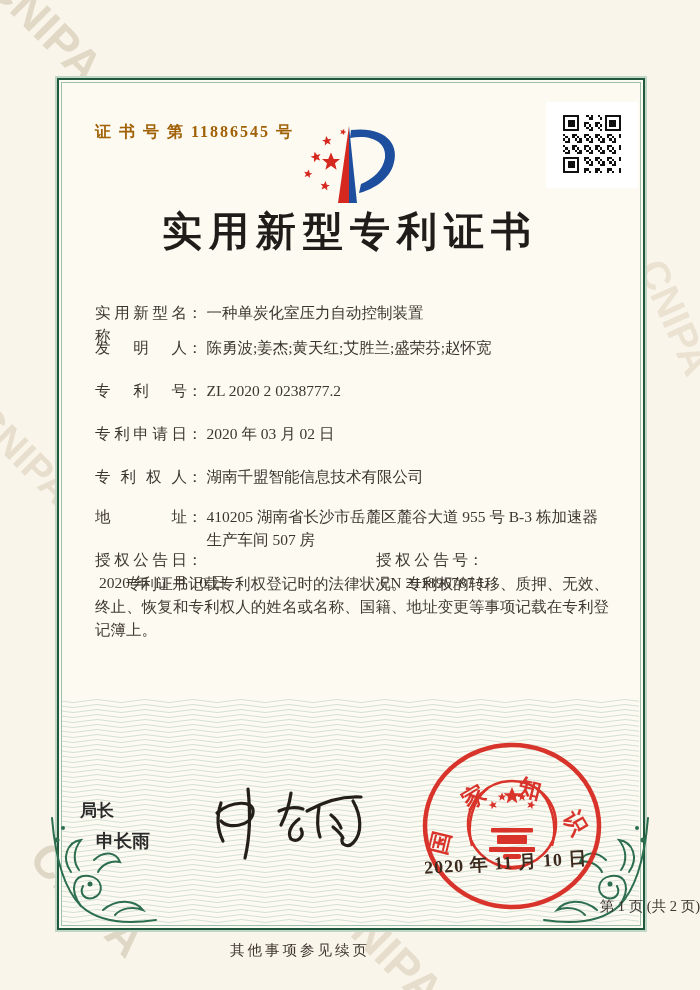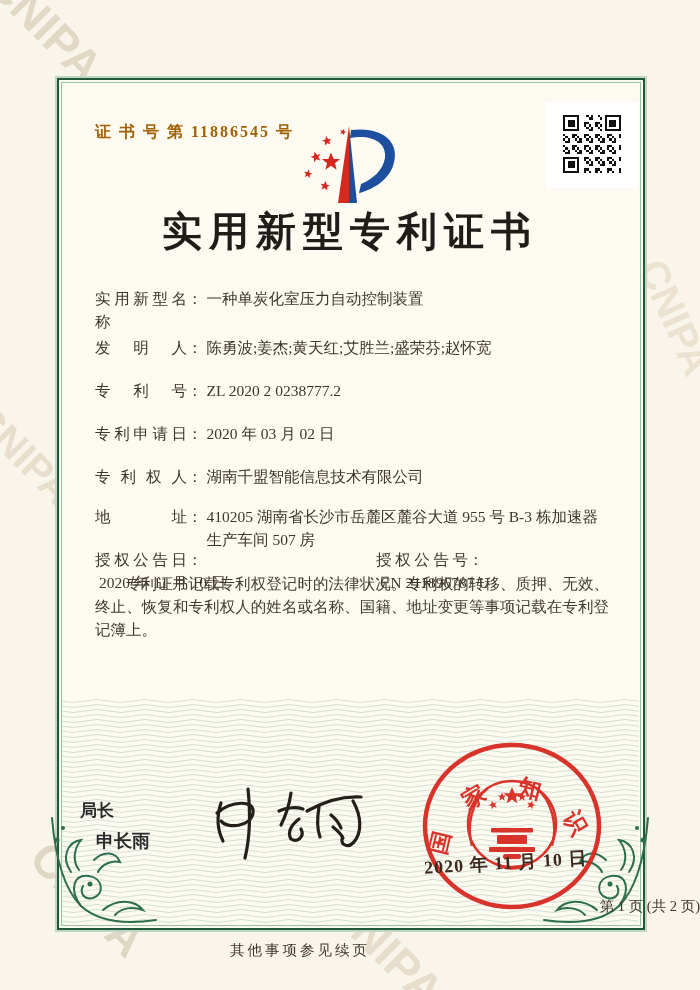--- a/index.html
+++ b/index.html
@@ -304,21 +304,21 @@
       <rect x="24" y="13" width="1" height="1" fill="#111"></rect>
       <rect x="24" y="14" width="1" height="1" fill="#111"></rect>
       <rect x="24" y="18" width="1" height="1" fill="#111"></rect>
       <rect x="24" y="19" width="1" height="1" fill="#111"></rect>
       <rect x="24" y="23" width="1" height="1" fill="#111"></rect>
       <rect x="24" y="24" width="1" height="1" fill="#111"></rect>
     </svg>
 
   <div class="title content">实用新型专利证书</div>
 
-  <div class="frow" style="top:287px">
+  <div class="frow" style="top:301px">
     <span class="flabel">实用新型名称</span><span class="fcolon">：</span><span class="fval">一种单炭化室压力自动控制装置</span>
   </div>
   <div class="frow" style="top:336px">
     <span class="flabel">发明人</span><span class="fcolon">：</span><span class="fval">陈勇波;姜杰;黄天红;艾胜兰;盛荣芬;赵怀宽</span>
   </div>
   <div class="frow" style="top:379px">
     <span class="flabel">专利号</span><span class="fcolon">：</span><span class="fval">ZL 2020 2 0238777.2</span>
   </div>
   <div class="frow" style="top:422px">
     <span class="flabel">专利申请日</span><span class="fcolon">：</span><span class="fval">2020 年 03 月 02 日</span>

